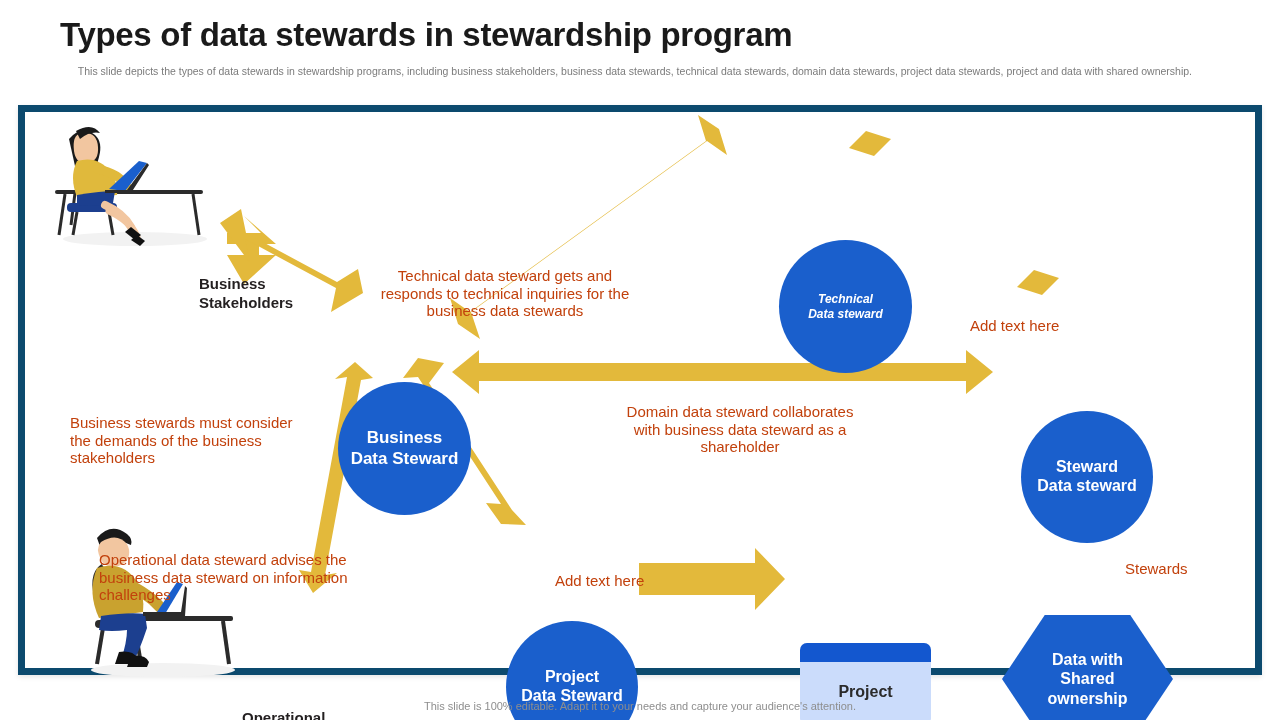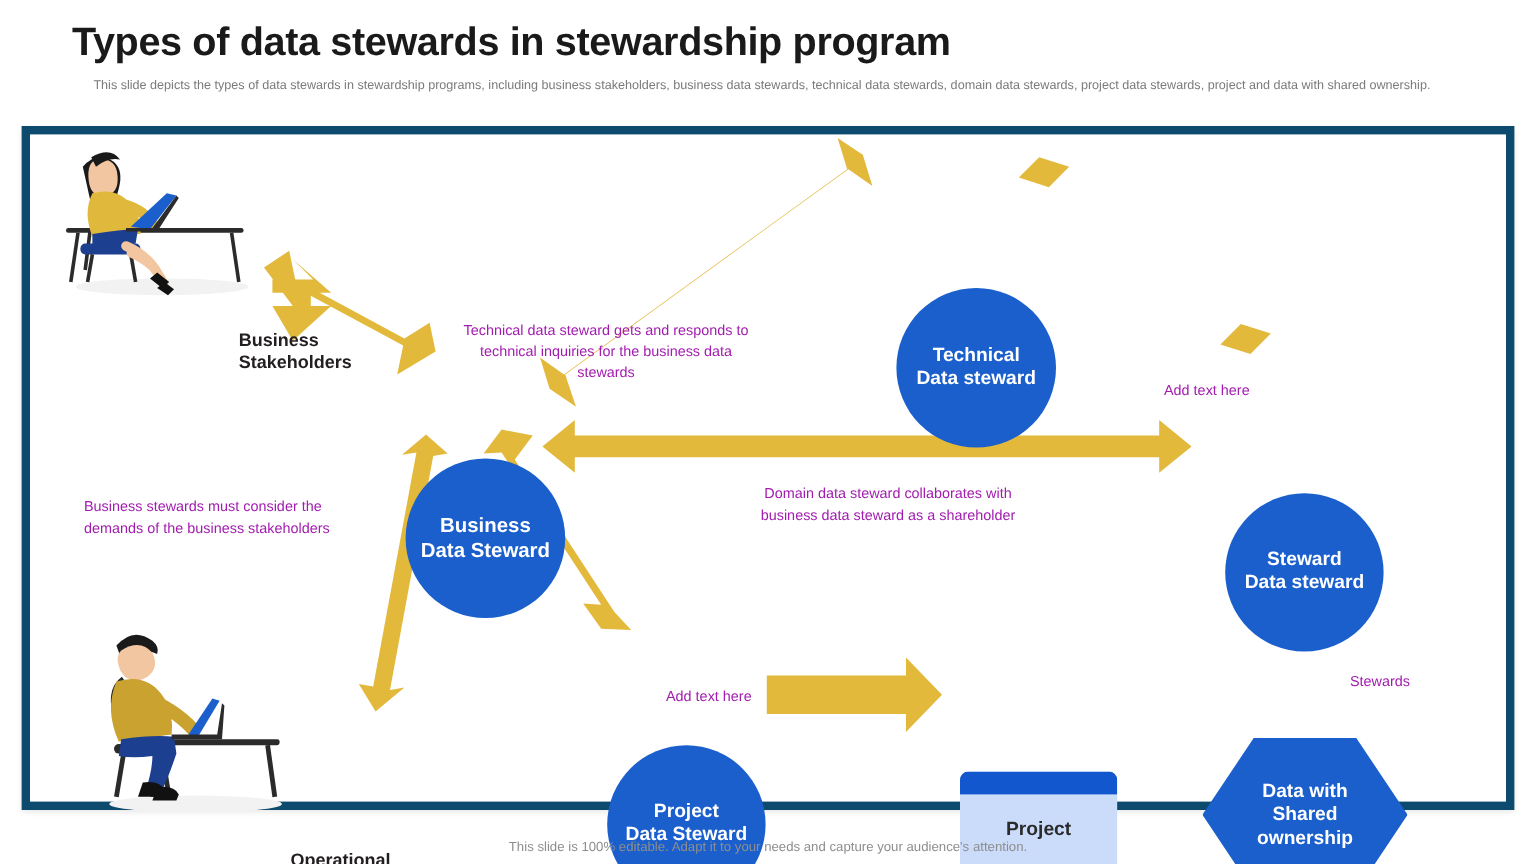--- a/index.html
+++ b/index.html
@@ -39,21 +39,21 @@
 
   
   .circle {
     position: absolute; border-radius: 50%;
     background: #1a5fcc;
     display: flex; align-items: center; justify-content: center;
     color: #fff; font-weight: bold; text-align: center;
     line-height: 1.18;
   }
   .c-business  { left: 313px; top: 270px; width: 133px; height: 133px; font-size: 17px; }
-  .c-technical { left: 722px; top: 128px; width: 133px; height: 133px; font-size: 16px; }
+  .c-technical { left: 754px; top: 128px; width: 133px; height: 133px; font-size: 12px; font-style: italic; }
   .c-domain    { left: 996px; top: 299px; width: 132px; height: 132px; font-size: 16px; }
   .c-project   { left: 481px; top: 509px; width: 132px; height: 132px; font-size: 16px; }
 
   .project-card {
     position: absolute; left: 775px; top: 531px; width: 131px; height: 82px;
     background: #cbdcfb; border-radius: 7px; overflow: hidden;
     display: flex; align-items: center; justify-content: center;
   }
   .project-card .bar {
     position: absolute; left: 0; top: 0; width: 100%; height: 19px;
@@ -74,21 +74,21 @@
 
   
   .node-label {
     position: absolute; font-size: 15px; font-weight: bold; color: #231f20;
     line-height: 1.25;
   }
   .lbl-business-stake { left: 174px; top: 163px; }
   .lbl-operational    { left: 217px; top: 597px; }
 
   
-  .note { position: absolute; font-size: 12px; color: #a21caf; line-height: 17.5px; }
+  .note { position: absolute; font-size: 15px; color: #c2410c; line-height: 17.5px; }
   .n-tech     { left: 350px; top: 155px; width: 260px; text-align: center; }
   .n-business { left: 45px;  top: 302px; width: 235px; text-align: left; }
   .n-domain   { left: 595px; top: 291px; width: 240px; text-align: center; }
   .n-add1     { left: 945px; top: 205px; width: 110px; text-align: left; }
   .n-oper     { left: 74px;  top: 439px; width: 250px; text-align: left; }
   .n-add2     { left: 530px; top: 460px; width: 110px; text-align: left; }
   .n-stewards { left: 1100px; top: 448px; width: 100px; text-align: left; }
 
   svg.arrows { position: absolute; left: 0; top: 0; width: 1244px; height: 570px; }
 
@@ -279,20 +279,21 @@
           <div>Data with</div>
           <div>Shared</div>
           <div>ownership</div>
         </div>
       </div>
 
       <div class="note n-tech">Technical data steward gets and responds to technical inquiries for the business data stewards</div>
       <div class="note n-business">Business stewards must consider the demands of the business stakeholders</div>
       <div class="note n-domain">Domain data steward collaborates with business data steward as a shareholder</div>
       <div class="note n-add1">Add text here</div>
+      <div class="note n-oper">Operational data steward advises the business data steward on information challenges</div>
       <div class="note n-add2">Add text here</div>
 
       <div class="note n-stewards">Stewards</div>
 
     </div>
   </div>
 
   <div class="footer">This slide is 100% editable. Adapt it to your needs and capture your audience's attention.</div>
 </div>
 

